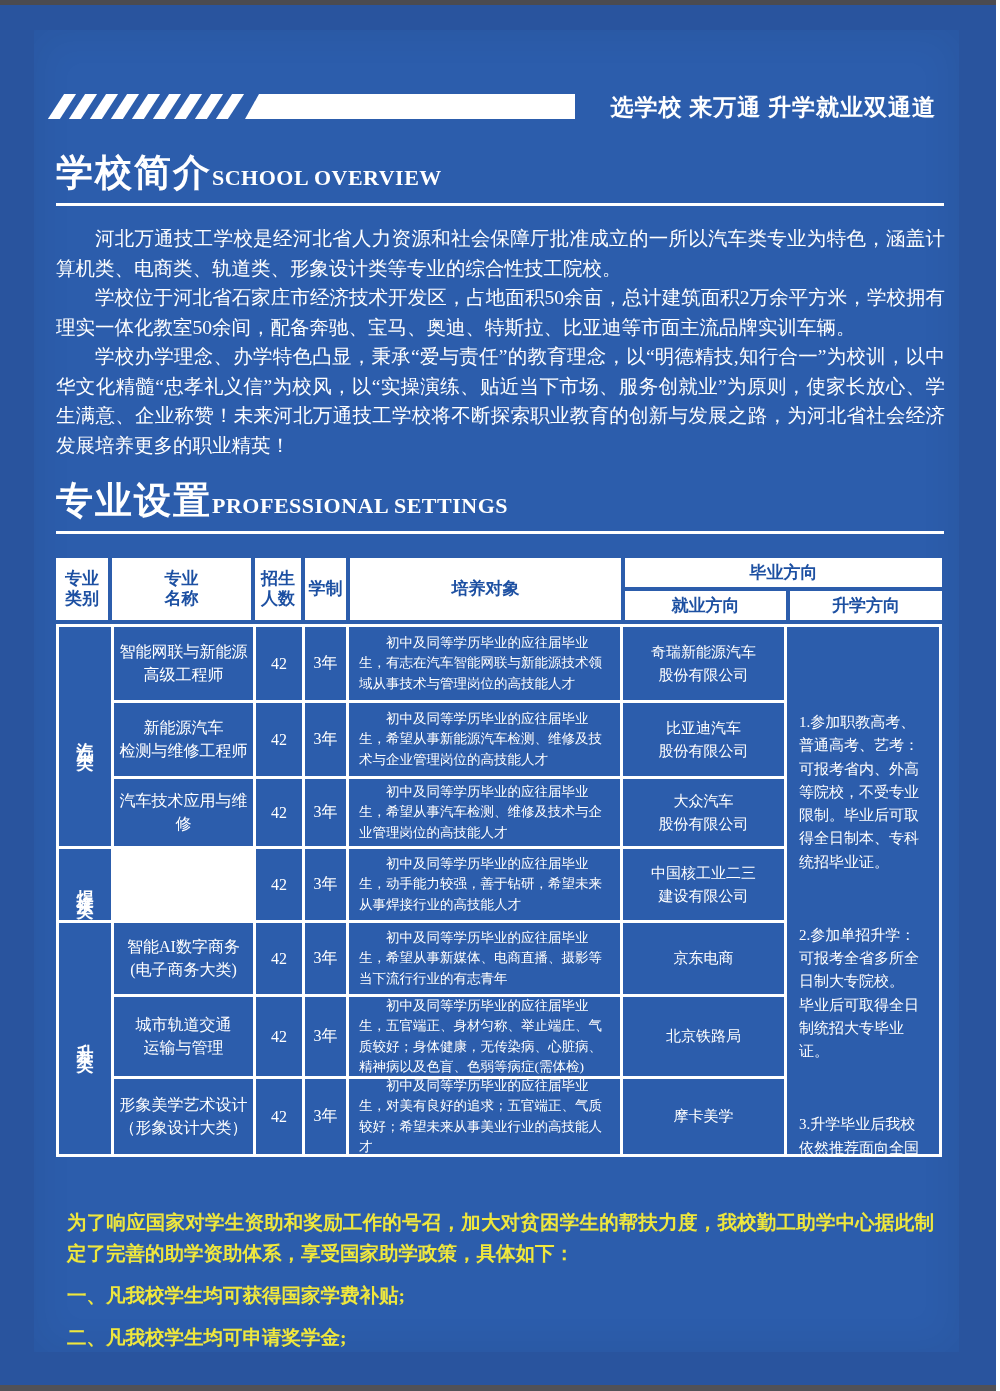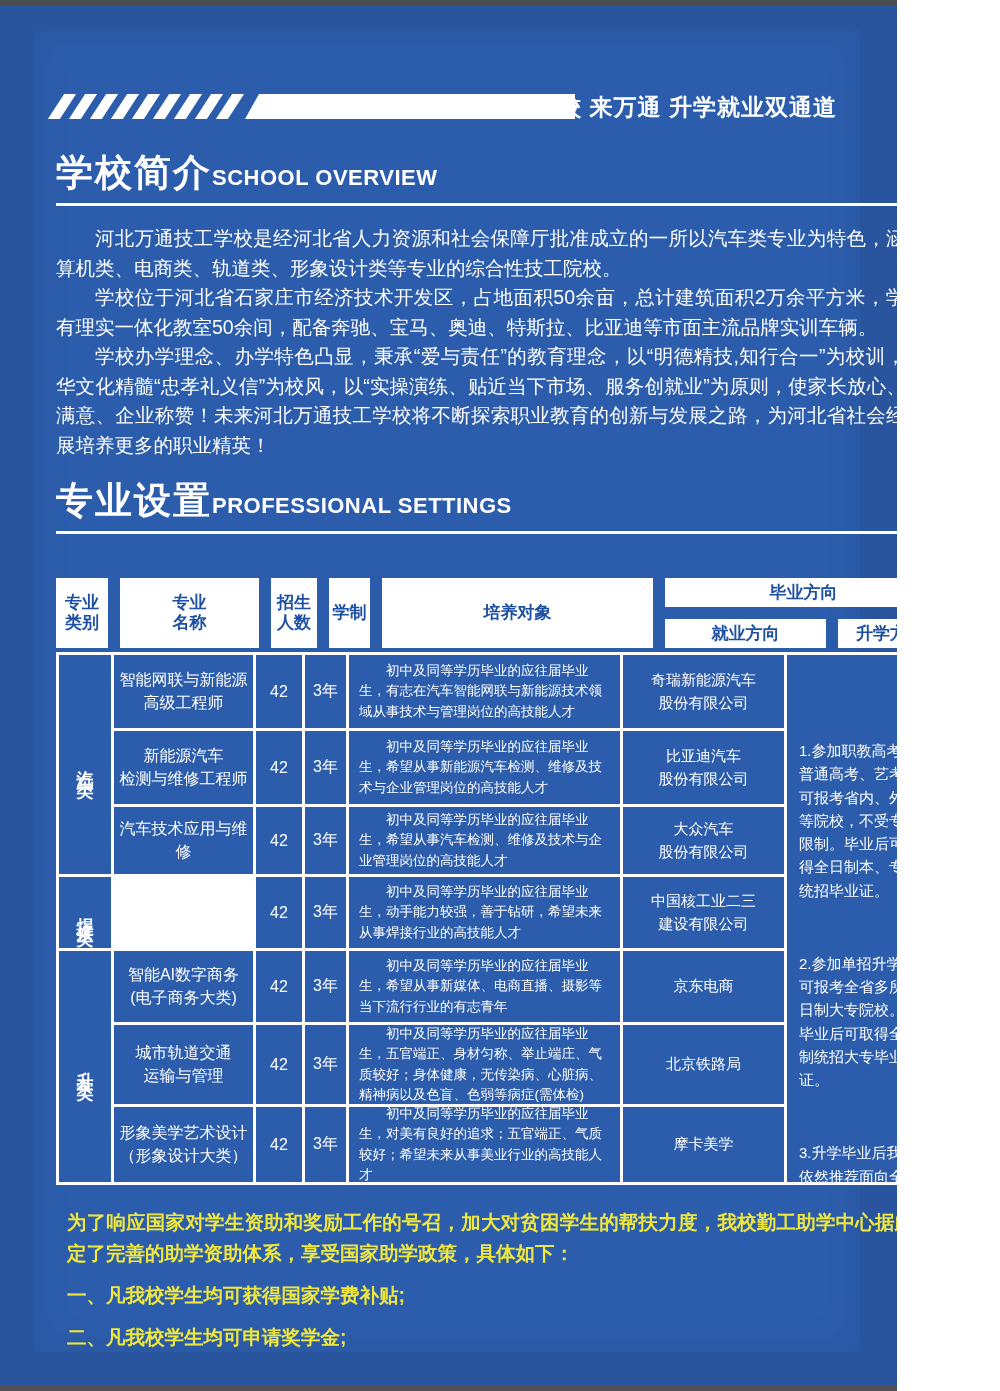--- a/index.html
+++ b/index.html
@@ -1,22 +1,22 @@
 <!DOCTYPE html>
 <html><head>
 <meta charset="utf-8">
 <style>
   html, body { margin: 0; padding: 0; }
   .page {
     position: relative;
-    width: 897px;
+    width: 996px;
     height: 1391px;
     overflow: hidden;
     background: #29549e;
-    font-family: Liberation Sans, sans-serif;
+    font-family: Liberation Serif, serif;
     color: #ffffff;
   }
   .edge { position: absolute; left: 0; width: 1000px; background: #4b4b50; }
   .edge.top { top: 0; height: 5px; }
   .edge.bottom { bottom: 0; height: 6px; background: #515156; }
   .panel {
     position: absolute;
     left: 34px; right: 37px; top: 30px; bottom: 39px;
     background: #2c5dac;
     box-shadow: inset 0 0 40px rgba(0,0,30,0.08);
@@ -57,22 +57,21 @@
     font-size: 19.5px; line-height: 29.5px; text-align: justify;
   }
   .paras p { margin: 0; text-indent: 2em; }
 
   
   .ptable { position: absolute; top: 558px; left: 56px; width: 886px; }
   .thead {
     display: grid;
     grid-template-columns: 52px 139px 46px 41px 271px 161px 1fr;
     grid-template-rows: 29px 29px;
-    gap: 12px;
-    margin-top: 20px;
+    gap: 4px;
   }
   .th {
     background: #ffffff; color: #1d50a2;
     font-weight: bold; font-size: 17px; line-height: 1.15;
     display: flex; align-items: center; justify-content: center;
     text-align: center; white-space: pre-line;
   }
   .h-span2 { grid-row: 1 / 3; }
   .h-grad { grid-row: 1; grid-column: 6 / 8; }
   .h-emp { grid-row: 2; grid-column: 6; }

